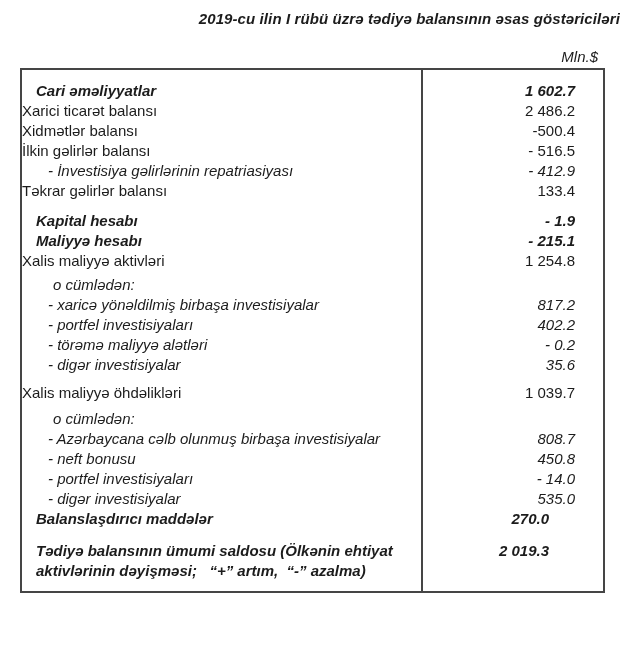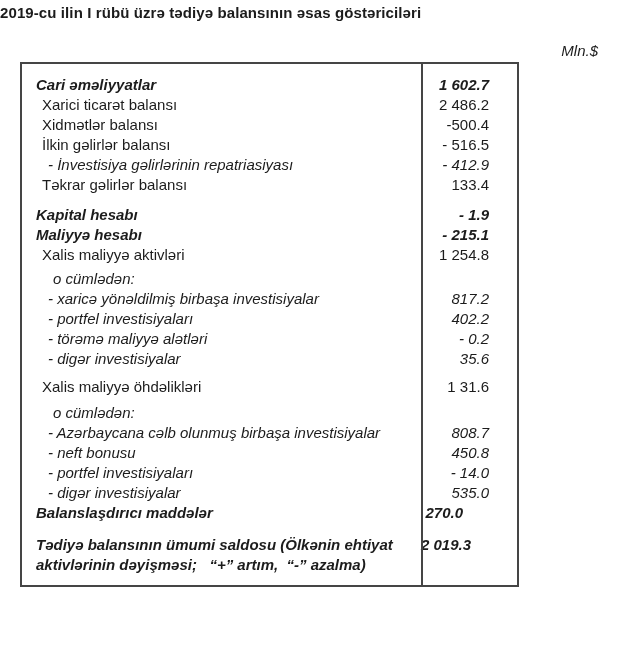--- a/index.html
+++ b/index.html
@@ -9,36 +9,37 @@
     color: #1c1c1c;
   }
   .screen {
     position: relative;
     width: 620px;
     height: 656px;
     background: #ffffff;
     overflow: hidden;
   }
   .page-title {
-    padding-top: 4px;
-    text-align: left;
+    padding-top: 10px;
+    text-align: right;
     font-size: 15px;
     font-weight: bold;
+    font-style: italic;
     letter-spacing: 0.1px;
   }
   .unit-label {
     margin: 21px 22px 3px 0;
     text-align: right;
     font-size: 15px;
     font-style: italic;
   }
   .bp-table {
     position: relative;
     margin-left: 20px;
-    width: 499px;
+    width: 585px;
     border: 2px solid #454545;
     padding: 11px 0 10px 0;
     background: #ffffff;
   }
   .col-divider {
     position: absolute;
     top: 0;
     bottom: 0;
     left: 399px;
     width: 2px;
@@ -69,21 +70,21 @@
     text-align: right;
     padding-right: 28px;
     white-space: nowrap;
   }
   
   .section:nth-child(8) .row .value,
   .section:nth-child(9) .row .value { padding-right: 54px; }
   .bold-italic { font-weight: bold; font-style: italic; }
   .italic { font-style: italic; }
   .indent-0 .label, .indent-0.label { padding-left: 14px; }
-  .indent-1 .label, .indent-1.label { padding-left: 20px; }
+  .indent-1 .label, .indent-1.label { }
   .indent-2 .label, .indent-2.label { padding-left: 26px; }
   .indent-3 .label, .indent-3.label { padding-left: 31px; }
 </style>
 </head>
 <body>
 
 <div class="screen">
   <div class="page-title">2019-cu ilin I rübü üzrə tədiyə balansının əsas göstəriciləri</div>
 
   <div class="unit-label">Mln.$</div>
@@ -152,21 +153,21 @@
           <span class="value">- 0.2</span>
         </div>
         <div class="row italic indent-2">
           <span class="label">- digər investisiyalar</span>
           <span class="value">35.6</span>
         </div>
       </div>
       <div class="section">
         <div class="row  indent-1">
           <span class="label">Xalis maliyyə öhdəlikləri</span>
-          <span class="value">1 31.6</span>
+          <span class="value">1 039.7</span>
         </div>
       </div>
       <div class="section">
         <div class="row italic indent-3">
           <span class="label">o cümlədən:</span>
           <span class="value"></span>
         </div>
         <div class="row italic indent-2">
           <span class="label">- Azərbaycana cəlb olunmuş birbaşa investisiyalar</span>
           <span class="value">808.7</span>

